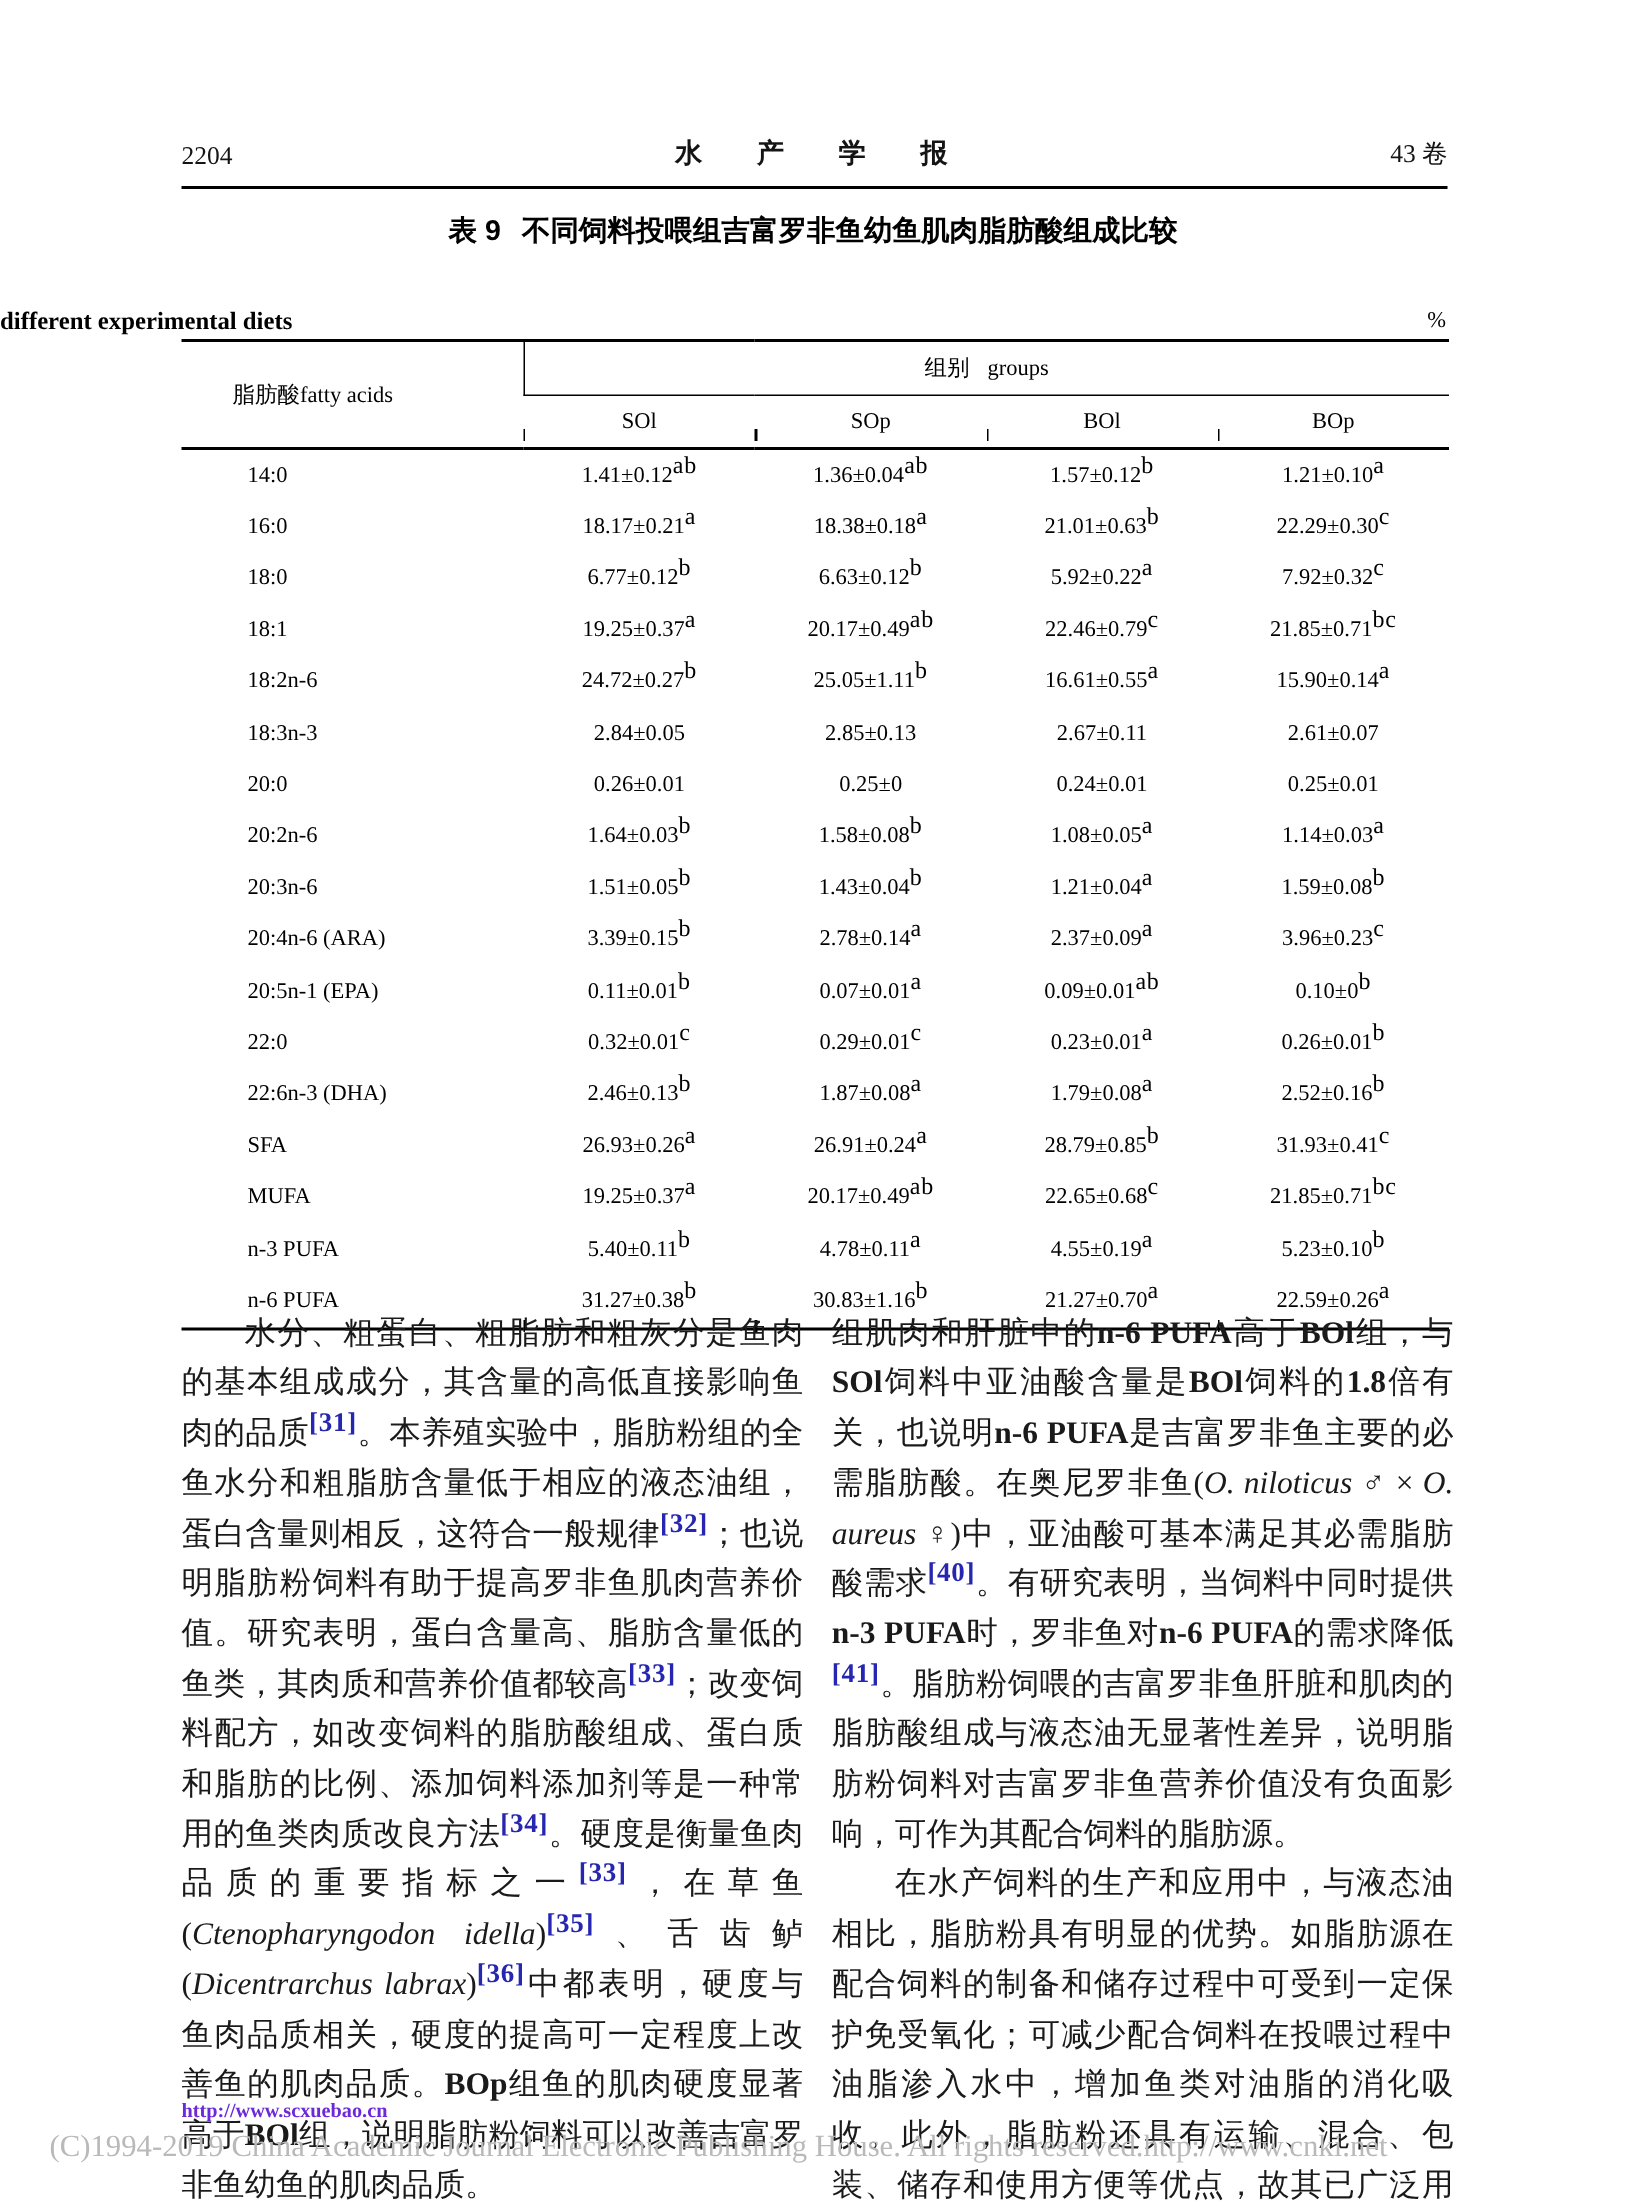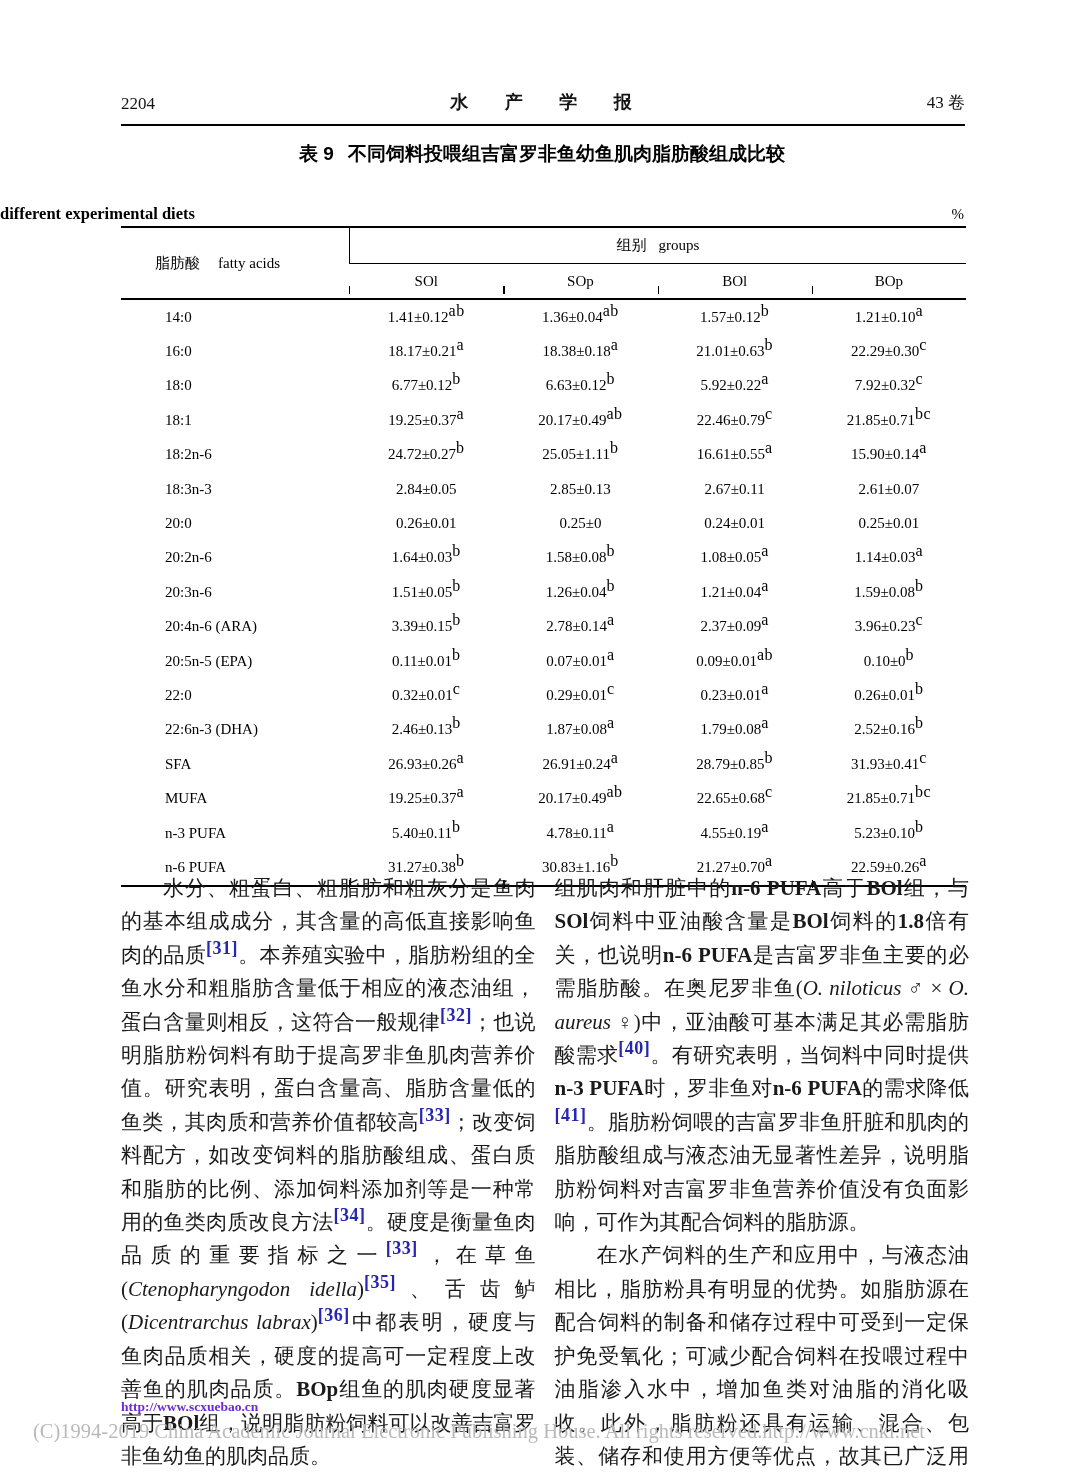--- a/index.html
+++ b/index.html
@@ -37,21 +37,21 @@
   }
   .tbl-unit{position:absolute;top:206px;right:120px;font-size:15px;color:#000;}
 
   
   .tbl-wrap{position:absolute;top:226px;left:121px;width:845px;}
   table.fa-table{width:100%;border-collapse:collapse;font-size:15px;color:#000;}
   table.fa-table{border-top:2.4px solid #000;border-bottom:2.6px solid #000;}
   thead{border-bottom:2.2px solid #000;}
   th{font-weight:normal;}
   th.row-hdr{width:27%;text-align:left;padding-left:34px;}
-  th.row-hdr .en{margin-left:18px;}
+  th.row-hdr .en{margin-left:0;}
   th.group-hdr{border-bottom:1.2px solid #000;border-left:1.2px solid #000;height:33px;}
   th.group-hdr .en{margin-left:12px;}
   th.col-hdr{height:32px;width:18.25%;}
   tbody td{height:32.4px;text-align:center;}
   td.fa-name{text-align:left;padding-left:44px;}
   sup.sig{font-size:16px;vertical-align:super;line-height:0;letter-spacing:.5px;}
   .tick{position:absolute;width:1.2px;background:#000;}
   .tick.t1{left:27%;}  .tick.t2{left:45.25%;} .tick.t3{left:63.5%;} .tick.t4{left:81.75%;}
   .tick.head{top:60px;height:8px;}
   .tick.foot{bottom:-1px;height:8px;}
@@ -164,33 +164,33 @@
           <tr>
             <td class="fa-name">20:2n-6</td>
             <td><span>1.64±0.03</span><sup class="sig">b</sup></td>
             <td><span>1.58±0.08</span><sup class="sig">b</sup></td>
             <td><span>1.08±0.05</span><sup class="sig">a</sup></td>
             <td><span>1.14±0.03</span><sup class="sig">a</sup></td>
           </tr>
           <tr>
             <td class="fa-name">20:3n-6</td>
             <td><span>1.51±0.05</span><sup class="sig">b</sup></td>
-            <td><span>1.26±0.04</span><sup class="sig">b</sup></td>
+            <td><span>1.43±0.04</span><sup class="sig">b</sup></td>
             <td><span>1.21±0.04</span><sup class="sig">a</sup></td>
             <td><span>1.59±0.08</span><sup class="sig">b</sup></td>
           </tr>
           <tr>
             <td class="fa-name">20:4n-6 (ARA)</td>
             <td><span>3.39±0.15</span><sup class="sig">b</sup></td>
             <td><span>2.78±0.14</span><sup class="sig">a</sup></td>
             <td><span>2.37±0.09</span><sup class="sig">a</sup></td>
             <td><span>3.96±0.23</span><sup class="sig">c</sup></td>
           </tr>
           <tr>
-            <td class="fa-name">20:5n-5 (EPA)</td>
+            <td class="fa-name">20:5n-1 (EPA)</td>
             <td><span>0.11±0.01</span><sup class="sig">b</sup></td>
             <td><span>0.07±0.01</span><sup class="sig">a</sup></td>
             <td><span>0.09±0.01</span><sup class="sig">ab</sup></td>
             <td><span>0.10±0</span><sup class="sig">b</sup></td>
           </tr>
           <tr>
             <td class="fa-name">22:0</td>
             <td><span>0.32±0.01</span><sup class="sig">c</sup></td>
             <td><span>0.29±0.01</span><sup class="sig">c</sup></td>
             <td><span>0.23±0.01</span><sup class="sig">a</sup></td>

